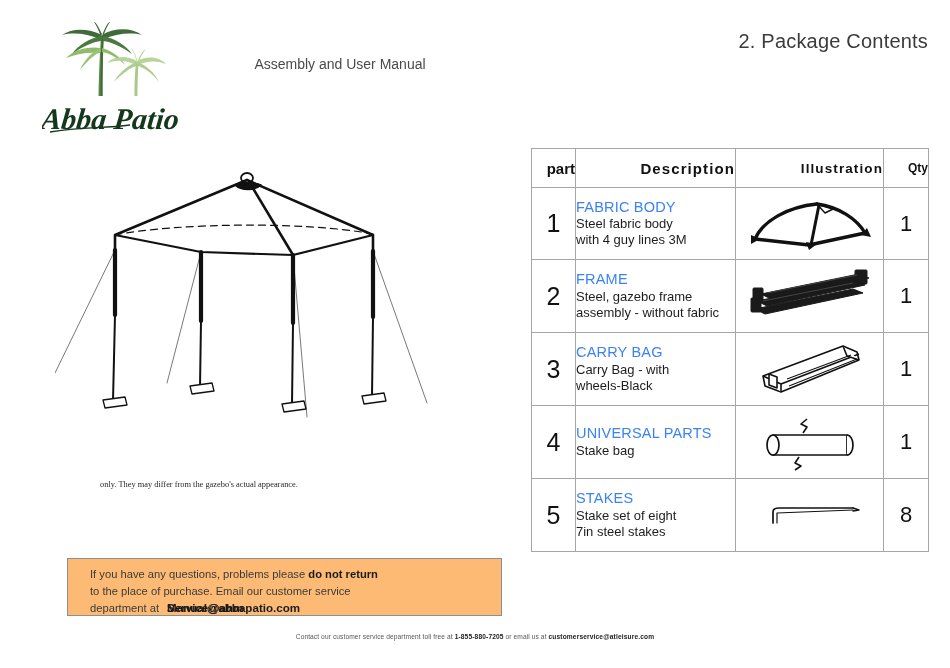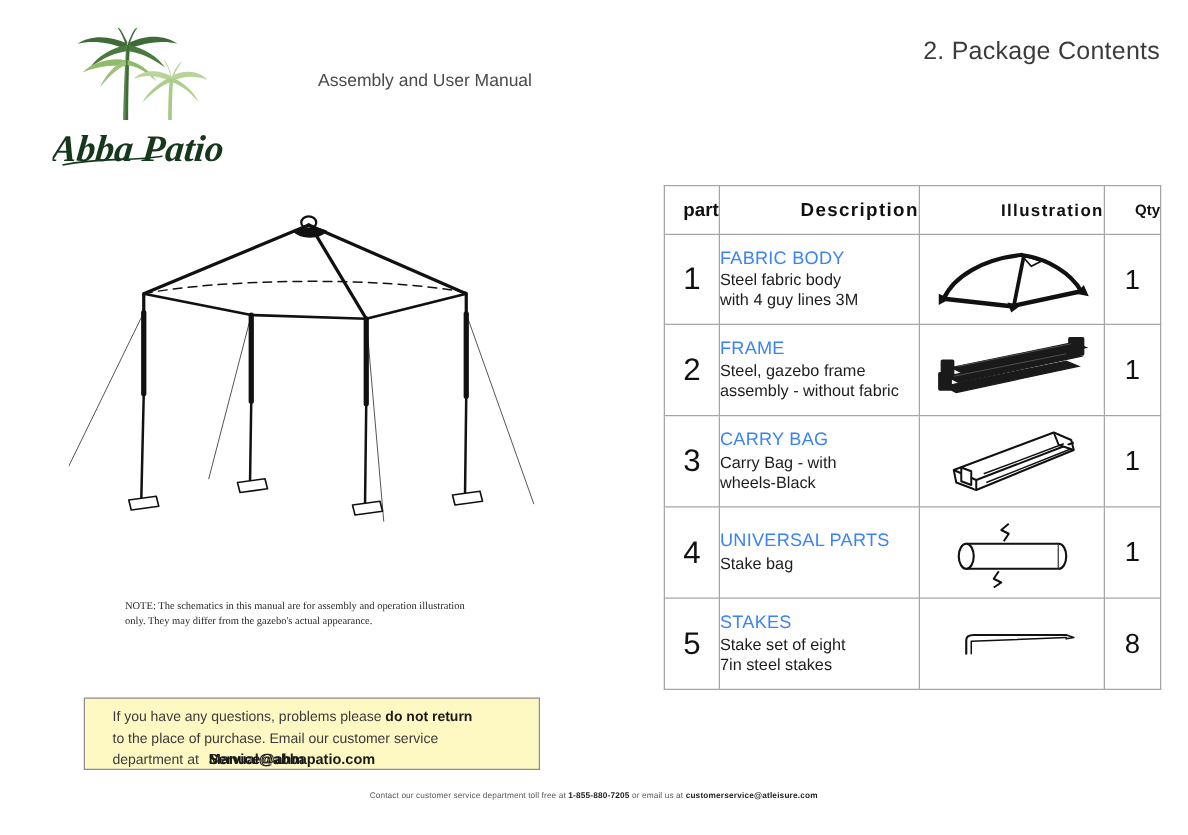--- a/index.html
+++ b/index.html
@@ -77,24 +77,24 @@
     font-size: 8.4px;
     line-height: 1.45;
     color: #231f20;
   }
 
   
   #returns-box {
     position: absolute;
     left: 67px;
     top: 558px;
-    width: 365px;
+    width: 435px;
     height: 58px;
     border: 1px solid #8e8e90;
-    background: #fef9c3;
+    background: #fdba74;
     box-sizing: border-box;
   }
   #returns-text {
     position: absolute;
     left: 22px;
     top: 7px;
     width: 330px;
     font-size: 11.2px;
     line-height: 1.48;
     color: #3a3a3c;
@@ -262,21 +262,20 @@
     <g stroke-width="1.3" fill="#fff">
       <path d="M48 245 L70 242 L72 250 L50 253 Z"></path>
       <path d="M135 231 L157 228 L159 236 L137 239 Z"></path>
       <path d="M227 249 L249 246 L251 254 L229 257 Z"></path>
       <path d="M307 241 L329 238 L331 246 L309 249 Z"></path>
     </g>
   </g>
 </svg>
 
 <div id="schematic-note">
-  <div>NOTE: The schematics in this manual are for assembly and operation illustration</div>
   <div>only. They may differ from the gazebo's actual appearance.</div>
 </div>
 
 <div id="returns-box">
   <div id="returns-text">
     <span>If you have any questions, problems please </span><b>do not return</b><br>
     <span>to the place of purchase. Email our customer service</span><br>
     <span>department at</span><span class="email-stack"><span class="layer">Manual@abbapatio.com</span><span class="layer over">Service@ahm</span></span>
   </div>
 </div>

